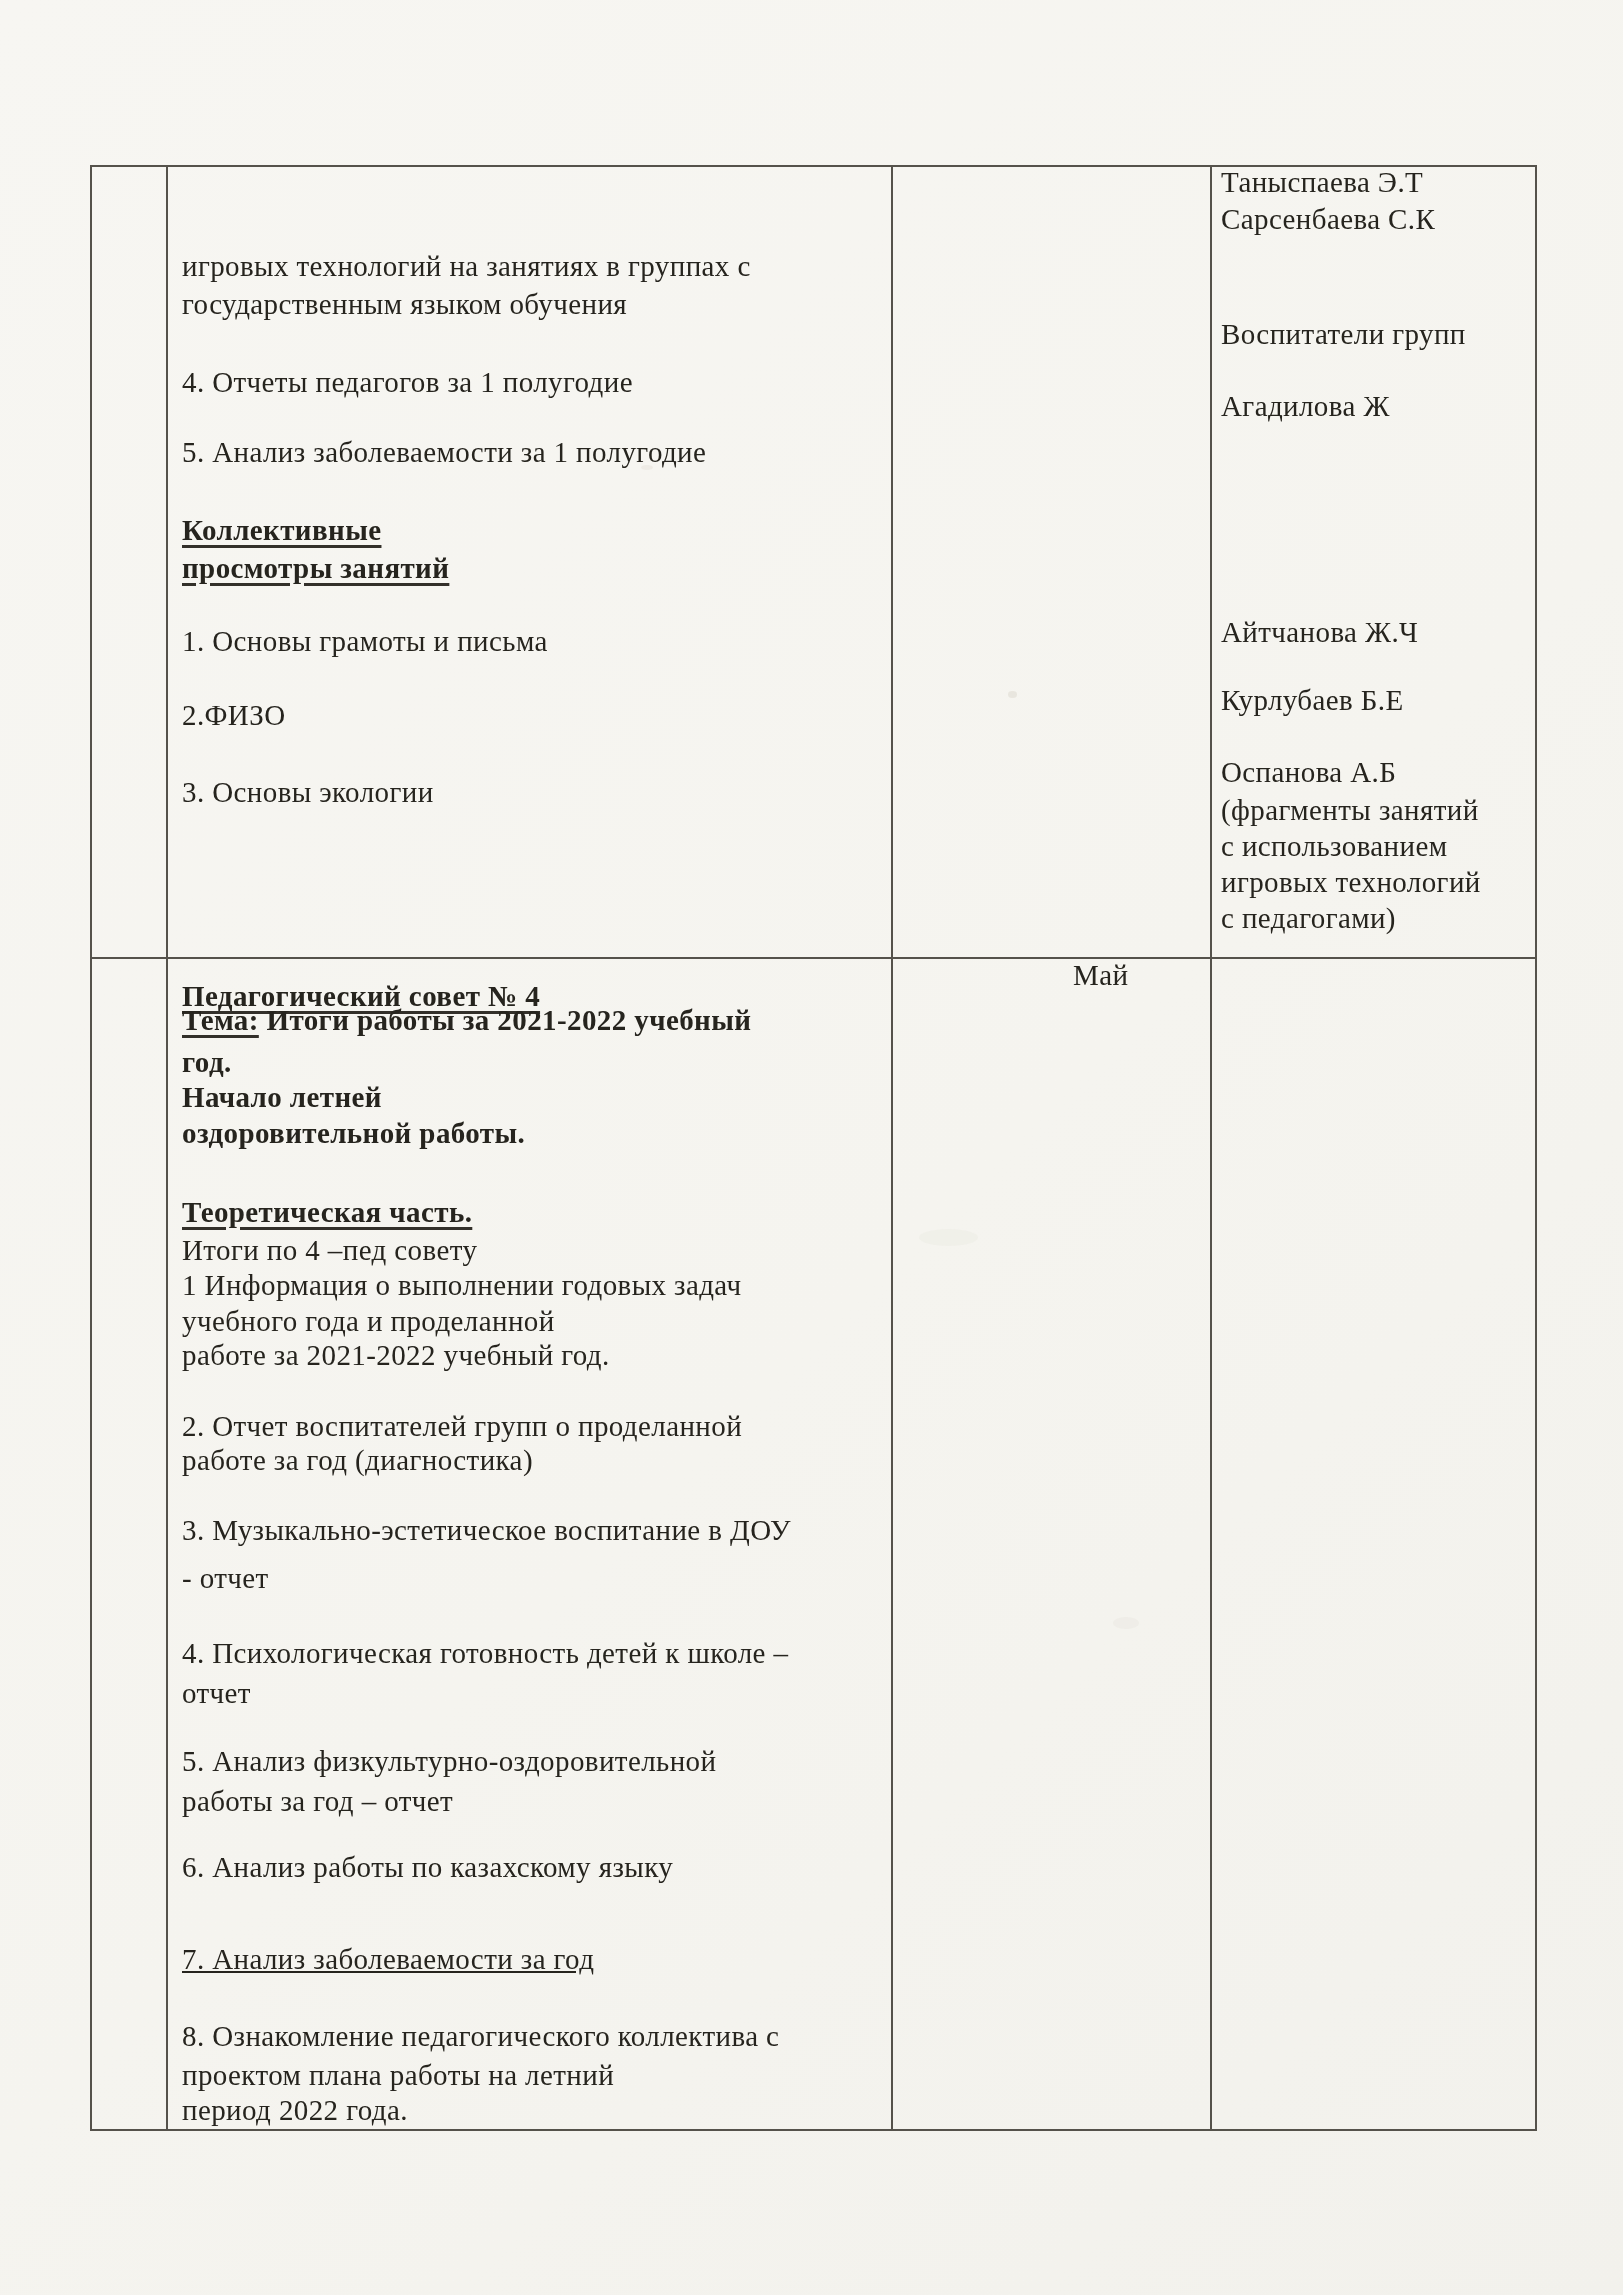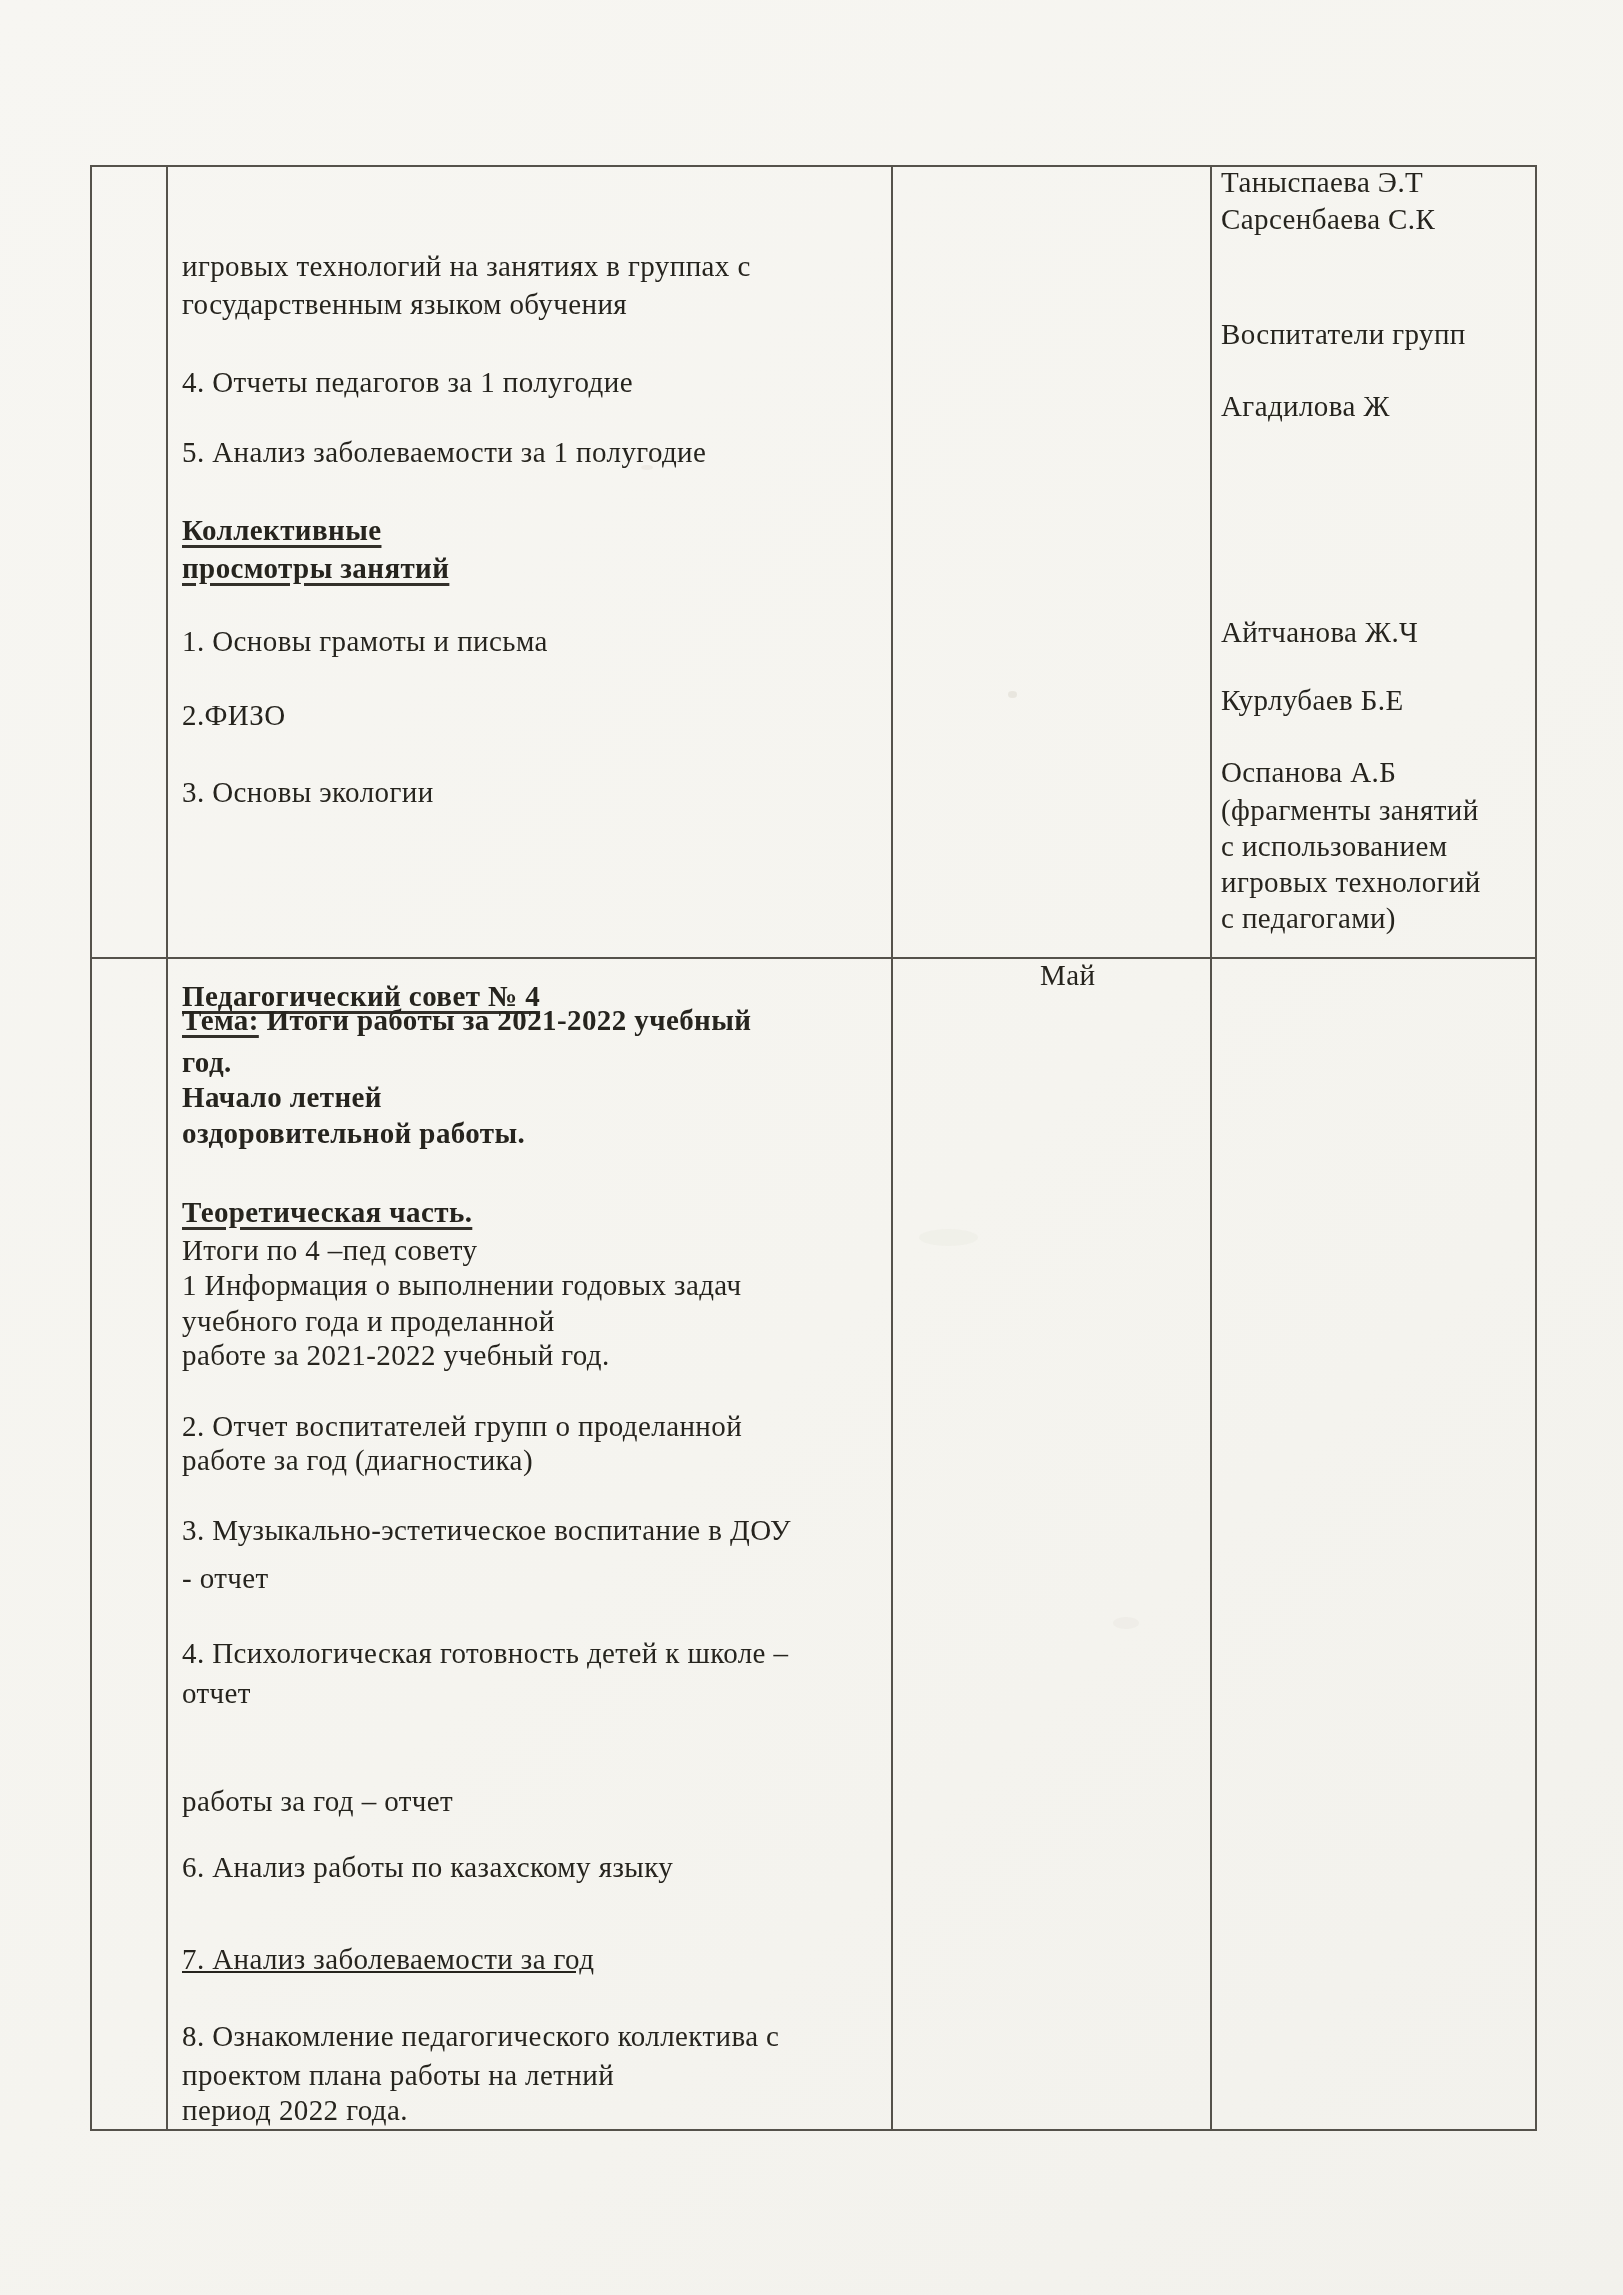--- a/index.html
+++ b/index.html
@@ -69,21 +69,21 @@
   <div class="txt" style="left:1221px; top:319px;text-align:center;">Воспитатели групп</div>
   <div class="txt" style="left:1221px; top:391px;">Агадилова Ж</div>
   <div class="txt" style="left:1221px; top:617px;">Айтчанова Ж.Ч</div>
   <div class="txt" style="left:1221px; top:685px;">Курлубаев Б.Е</div>
   <div class="txt" style="left:1221px; top:757px;">Оспанова А.Б</div>
   <div class="txt" style="left:1221px; top:795px;">(фрагменты занятий</div>
   <div class="txt" style="left:1221px; top:831px;">с использованием</div>
   <div class="txt" style="left:1221px; top:867px;">игровых технологий</div>
   <div class="txt" style="left:1221px; top:903px;">с педагогами)</div>
 
-  <div class="txt" style="left:1040px; top:960px;">Май</div>
+  <div class="txt" style="left:1073px; top:960px;">Май</div>
 
   <div class="txt b u" style="left:182px; top:981px;">Педагогический совет № 4</div>
 
   <div class="txt b" style="left:182px; top:1005px;"><span class="u">Тема:</span><span> Итоги работы за 2021-2022 учебный</span></div>
   <div class="txt b" style="left:182px; top:1047px;">год.</div>
 
   <div class="txt b" style="left:182px; top:1082px;">Начало летней</div>
   <div class="txt b" style="left:182px; top:1118px;">оздоровительной работы.</div>
 
   <div class="txt b u" style="left:182px; top:1197px;">Теоретическая часть.</div>
@@ -91,20 +91,21 @@
   <div class="txt" style="left:182px; top:1235px;">Итоги по 4 –пед совету</div>
   <div class="txt" style="left:182px; top:1270px;">1 Информация о выполнении годовых задач</div>
   <div class="txt" style="left:182px; top:1306px;">учебного года и проделанной</div>
   <div class="txt" style="left:182px; top:1340px;">работе за 2021-2022 учебный год.</div>
   <div class="txt" style="left:182px; top:1411px;">2. Отчет воспитателей групп о проделанной</div>
   <div class="txt" style="left:182px; top:1445px;">работе за год (диагностика)</div>
   <div class="txt" style="left:182px; top:1515px;">3. Музыкально-эстетическое воспитание в ДОУ</div>
   <div class="txt" style="left:182px; top:1563px;">- отчет</div>
   <div class="txt" style="left:182px; top:1638px;">4. Психологическая готовность детей к школе –</div>
   <div class="txt" style="left:182px; top:1678px;">отчет</div>
+  <div class="txt" style="left:182px; top:1746px;">5. Анализ физкультурно-оздоровительной</div>
   <div class="txt" style="left:182px; top:1786px;">работы за год – отчет</div>
   <div class="txt" style="left:182px; top:1852px;">6. Анализ работы по казахскому языку</div>
   <div class="txt" style="left:182px; top:1944px;text-decoration:underline;">7. Анализ заболеваемости за год</div>
   <div class="txt" style="left:182px; top:2021px;">8. Ознакомление педагогического коллектива с</div>
   <div class="txt" style="left:182px; top:2060px;">проектом плана работы на летний</div>
   <div class="txt" style="left:182px; top:2095px;">период  2022 года.</div>
 
   <div class="smudge" style="left:1008px; top:691px; width:9.2px; height:6.5px; background:#d9d4c9;"></div>
   <div class="smudge" style="left:919px; top:1229px; width:59px; height:17px; background:#eceae3;"></div>
   <div class="smudge" style="left:1113px; top:1617px; width:26px; height:11.8px; background:#e8e6df;"></div>

